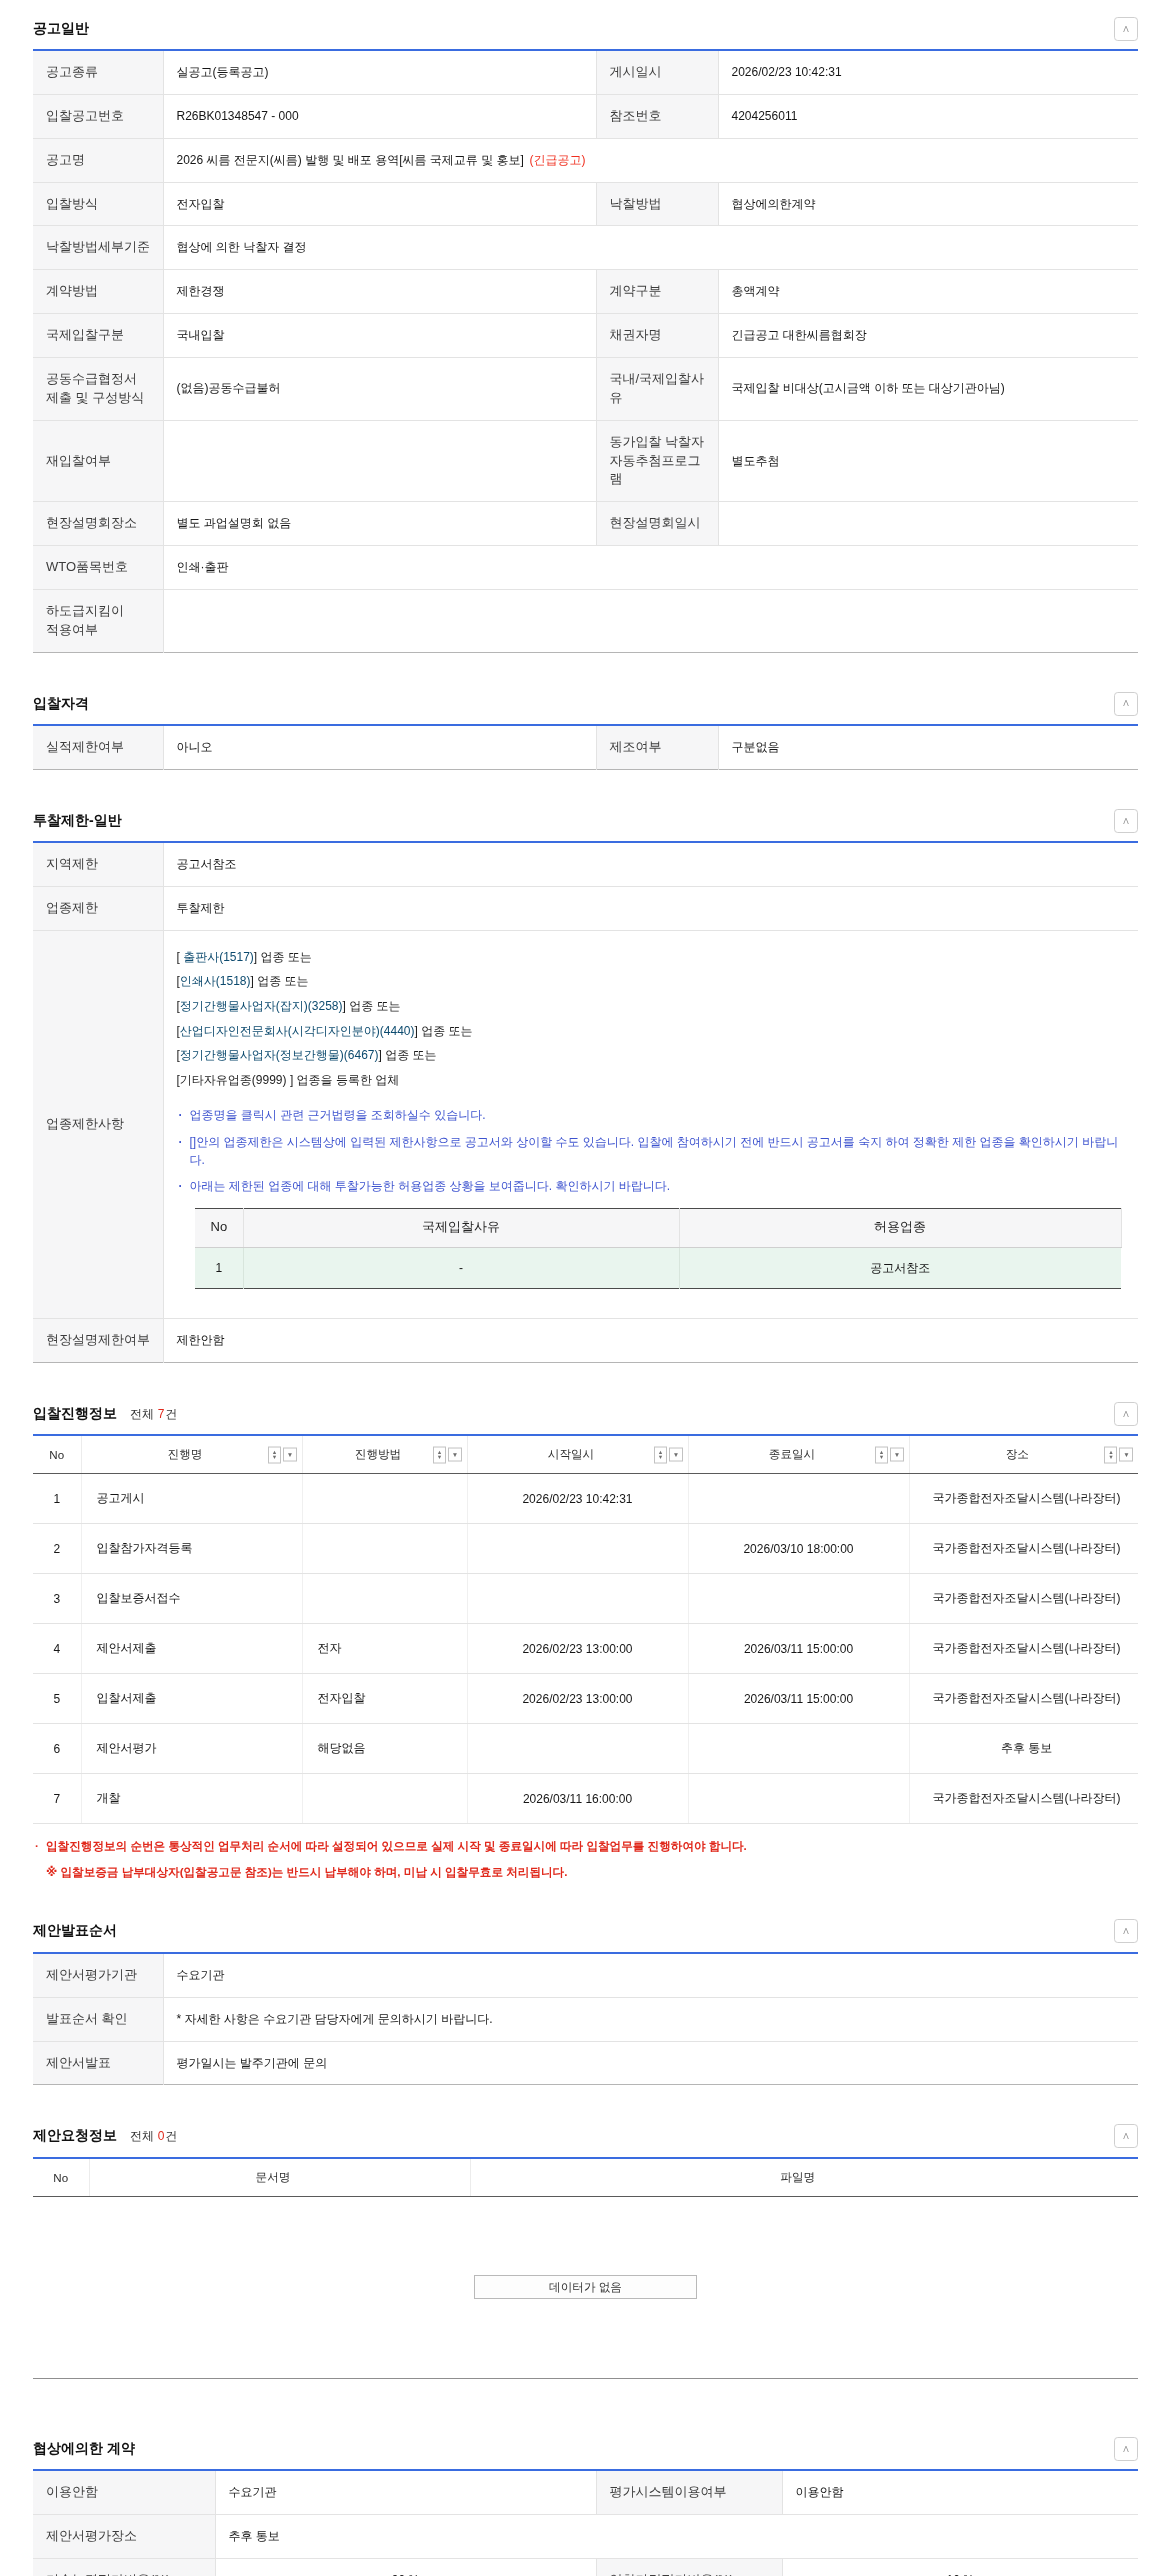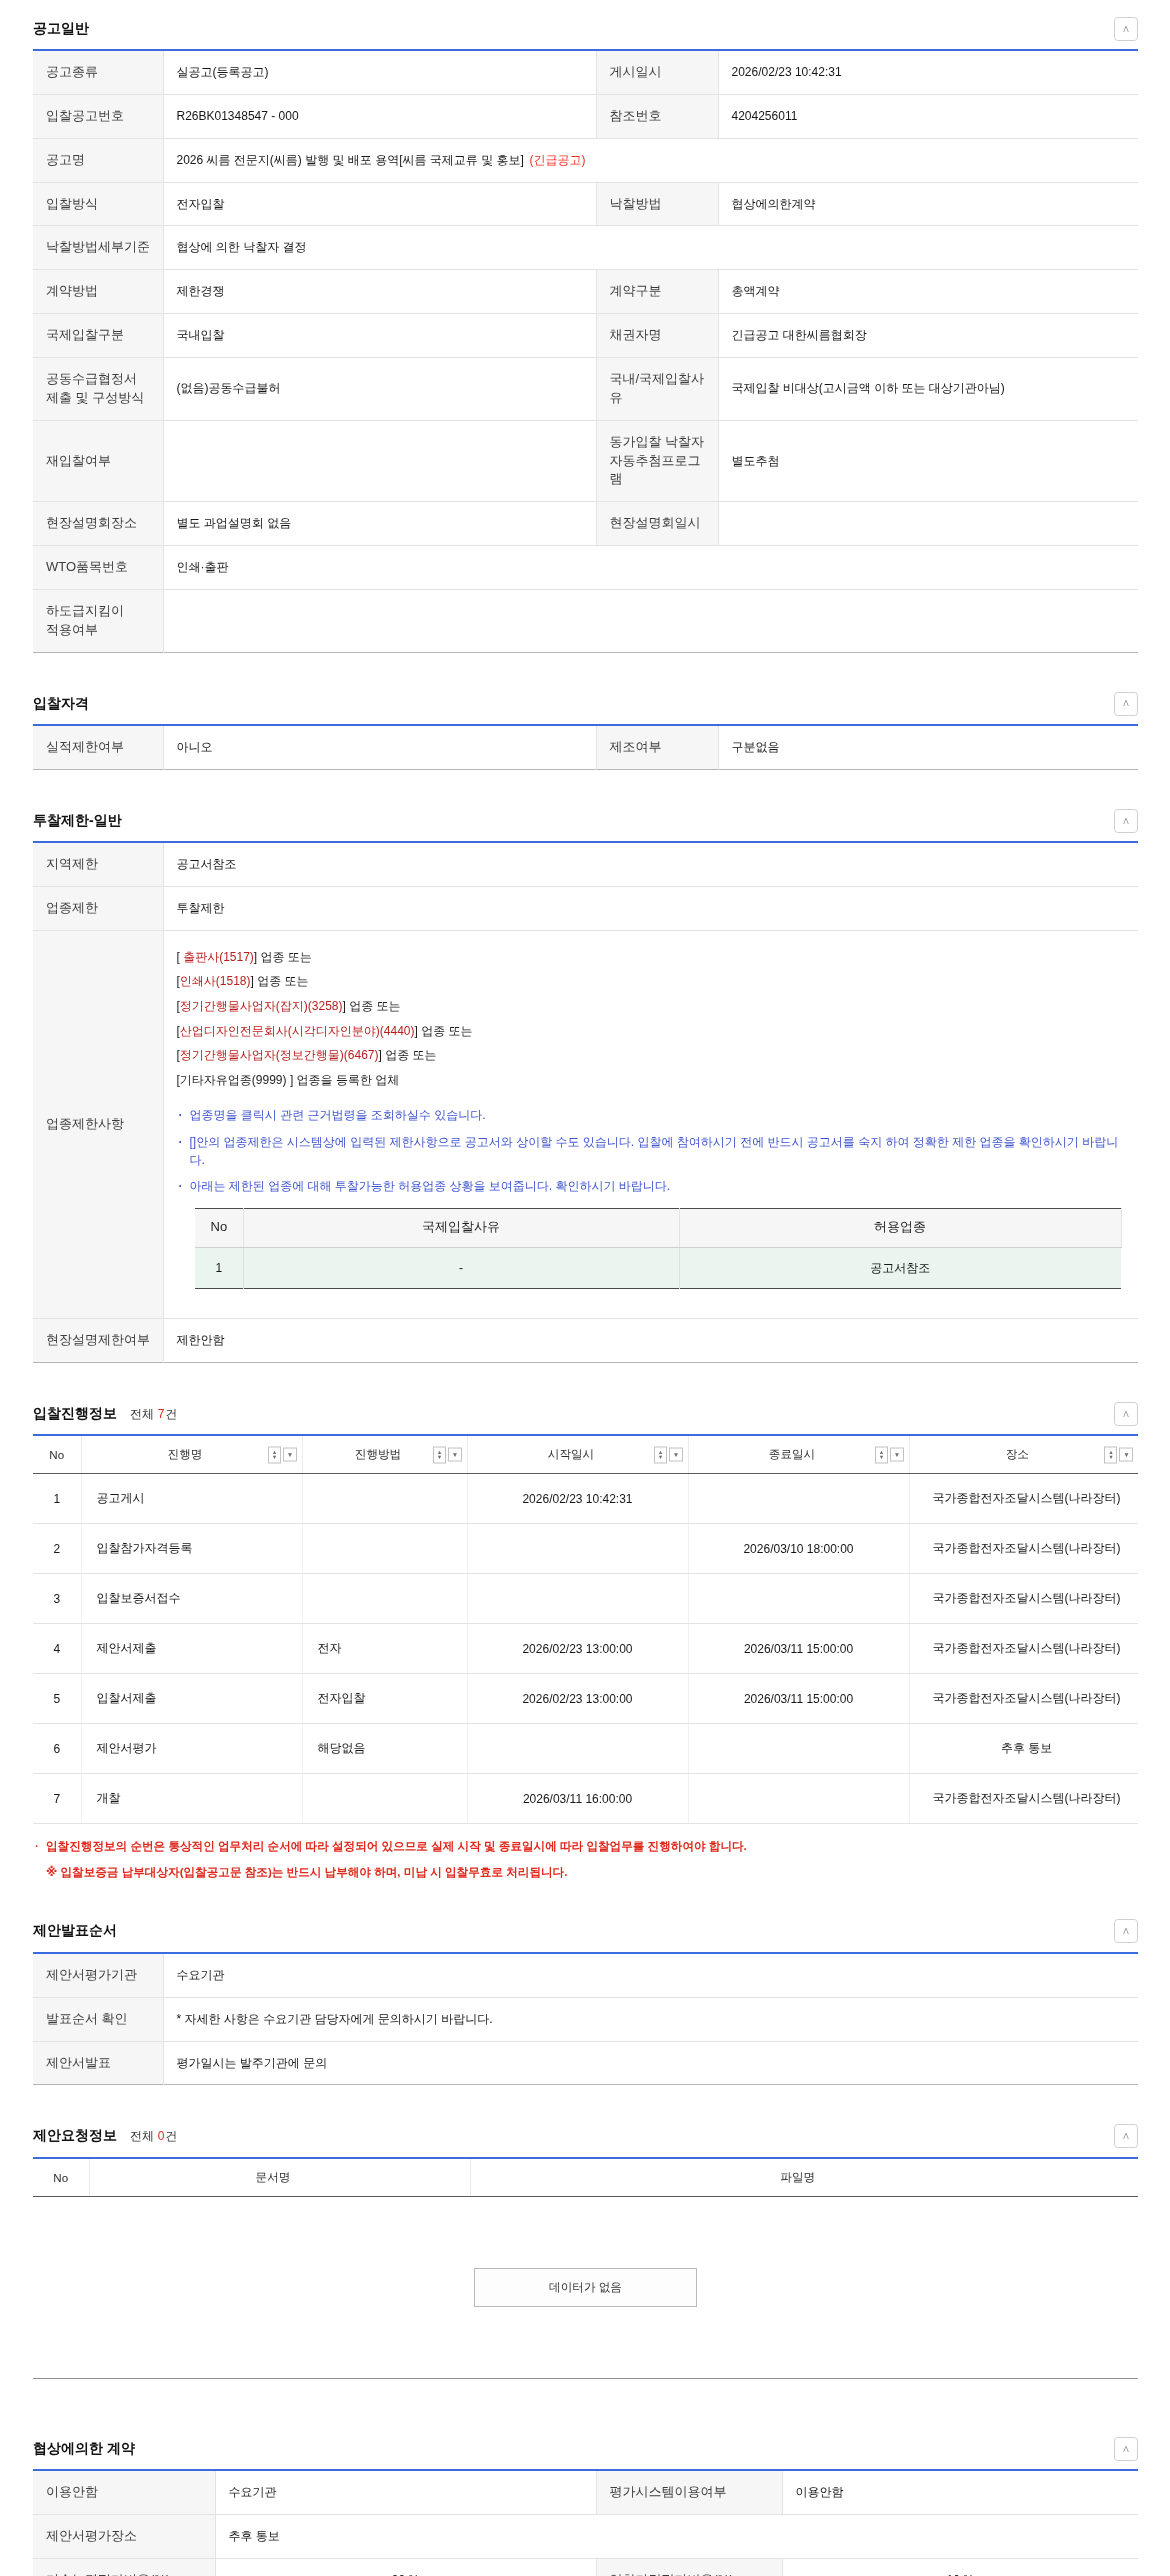--- a/index.html
+++ b/index.html
@@ -37,21 +37,21 @@
     white-space: pre-line; line-height: 1.45;
   }
   .kv th:first-child { border-left: none; }
   .kv td { padding: 12px 13px; color:#161616; font-size: 12px; line-height: 1.4; overflow-wrap: break-word; }
   .kv td.center { text-align: center; }
   .urgent { color:#f02f1f; margin-left: 5.6px; }
 
   
   .ind-block { padding: 1.9px 0 5.6px; }
   .ind-line { line-height: 2.05; color:#1c1c1c; }
-  .ind-line .link { color:#b91c1c; text-decoration: none; cursor: pointer; }
+  .ind-line .link { color:#0c4a6e; text-decoration: none; cursor: pointer; }
   .note { position: relative; padding-left: 13px; line-height: 1.5; margin: 8.4px 0; }
   .note::before { content: "·"; position: absolute; left: 1.9px; top: 0; font-weight: 700; }
   .note.blue, .note.blue::before { color:#3d53cf; }
   .note.red, .note.red::before { color:#e0291c; font-weight: 700; }
   .note.noBullet { padding-left: 13px; }
   .note.noBullet::before { content: ""; }
 
   .mini { margin: 13px 0 16.7px 18.6px; width: calc(100% - 22px); border-top: 1.9px solid #4a4a4a; border-bottom: 1.9px solid #4a4a4a; }
   .mini th { font-weight: 400; color:#222; padding: 9.3px 5.6px; border-bottom: 0.9px solid #cfcfcf; text-align: center; border-left: 0.9px solid #e4e4e4; }
   .mini th:first-child { border-left: none; }
@@ -82,21 +82,21 @@
 
   
   .prog-notes { margin-top: 13px; font-size: 11.6px; }
 
   
   .rfp-empty {
     height: 182px; border-bottom: 1.9px solid #8f8f8f;
     display:flex; align-items:center; justify-content:center;
   }
   .empty-btn {
-    width: 223px; height: 39px; background:#fdfdfd; border:0.9px solid #b9b9b9;
+    width: 223px; height: 24px; background:#fdfdfd; border:0.9px solid #b9b9b9;
     color:#333; font-size: 11.6px; display:flex; align-items:center; justify-content:center;
   }
   .sec.gap-lg { margin-top: 58px; }
 </style>
 </head>
 <body>
 
 <div class="page">
 
   <div class="sec">

